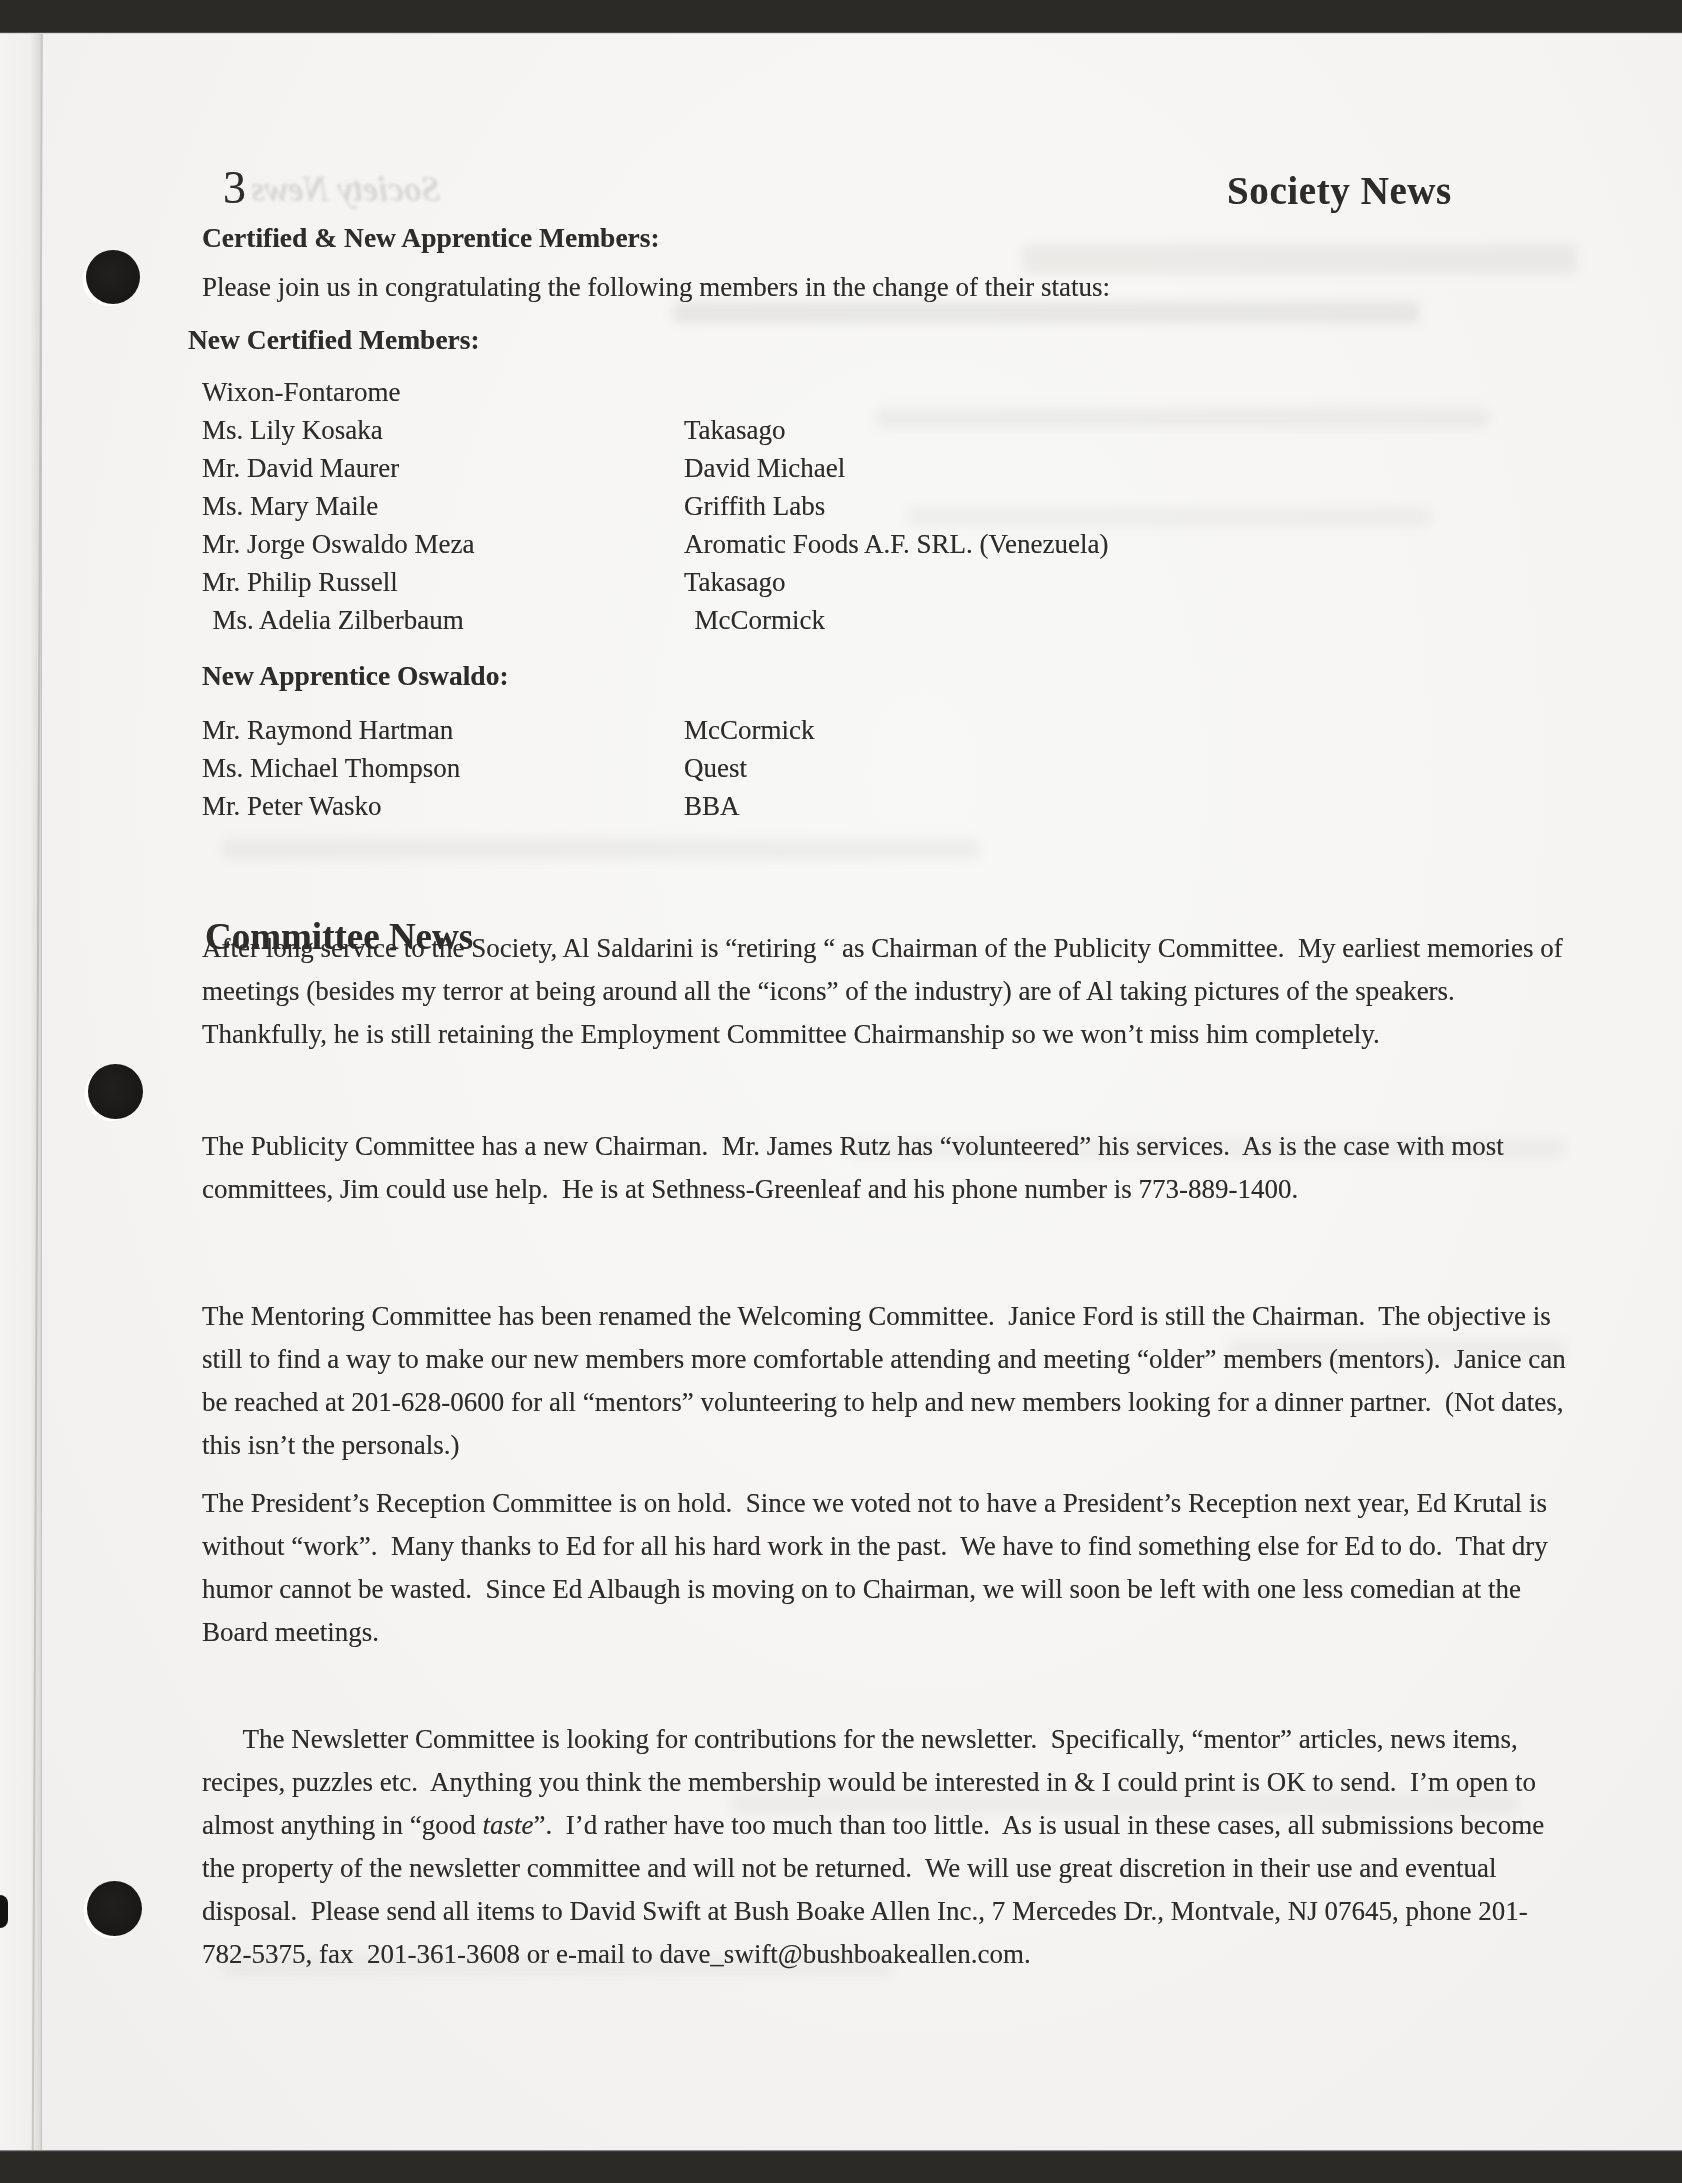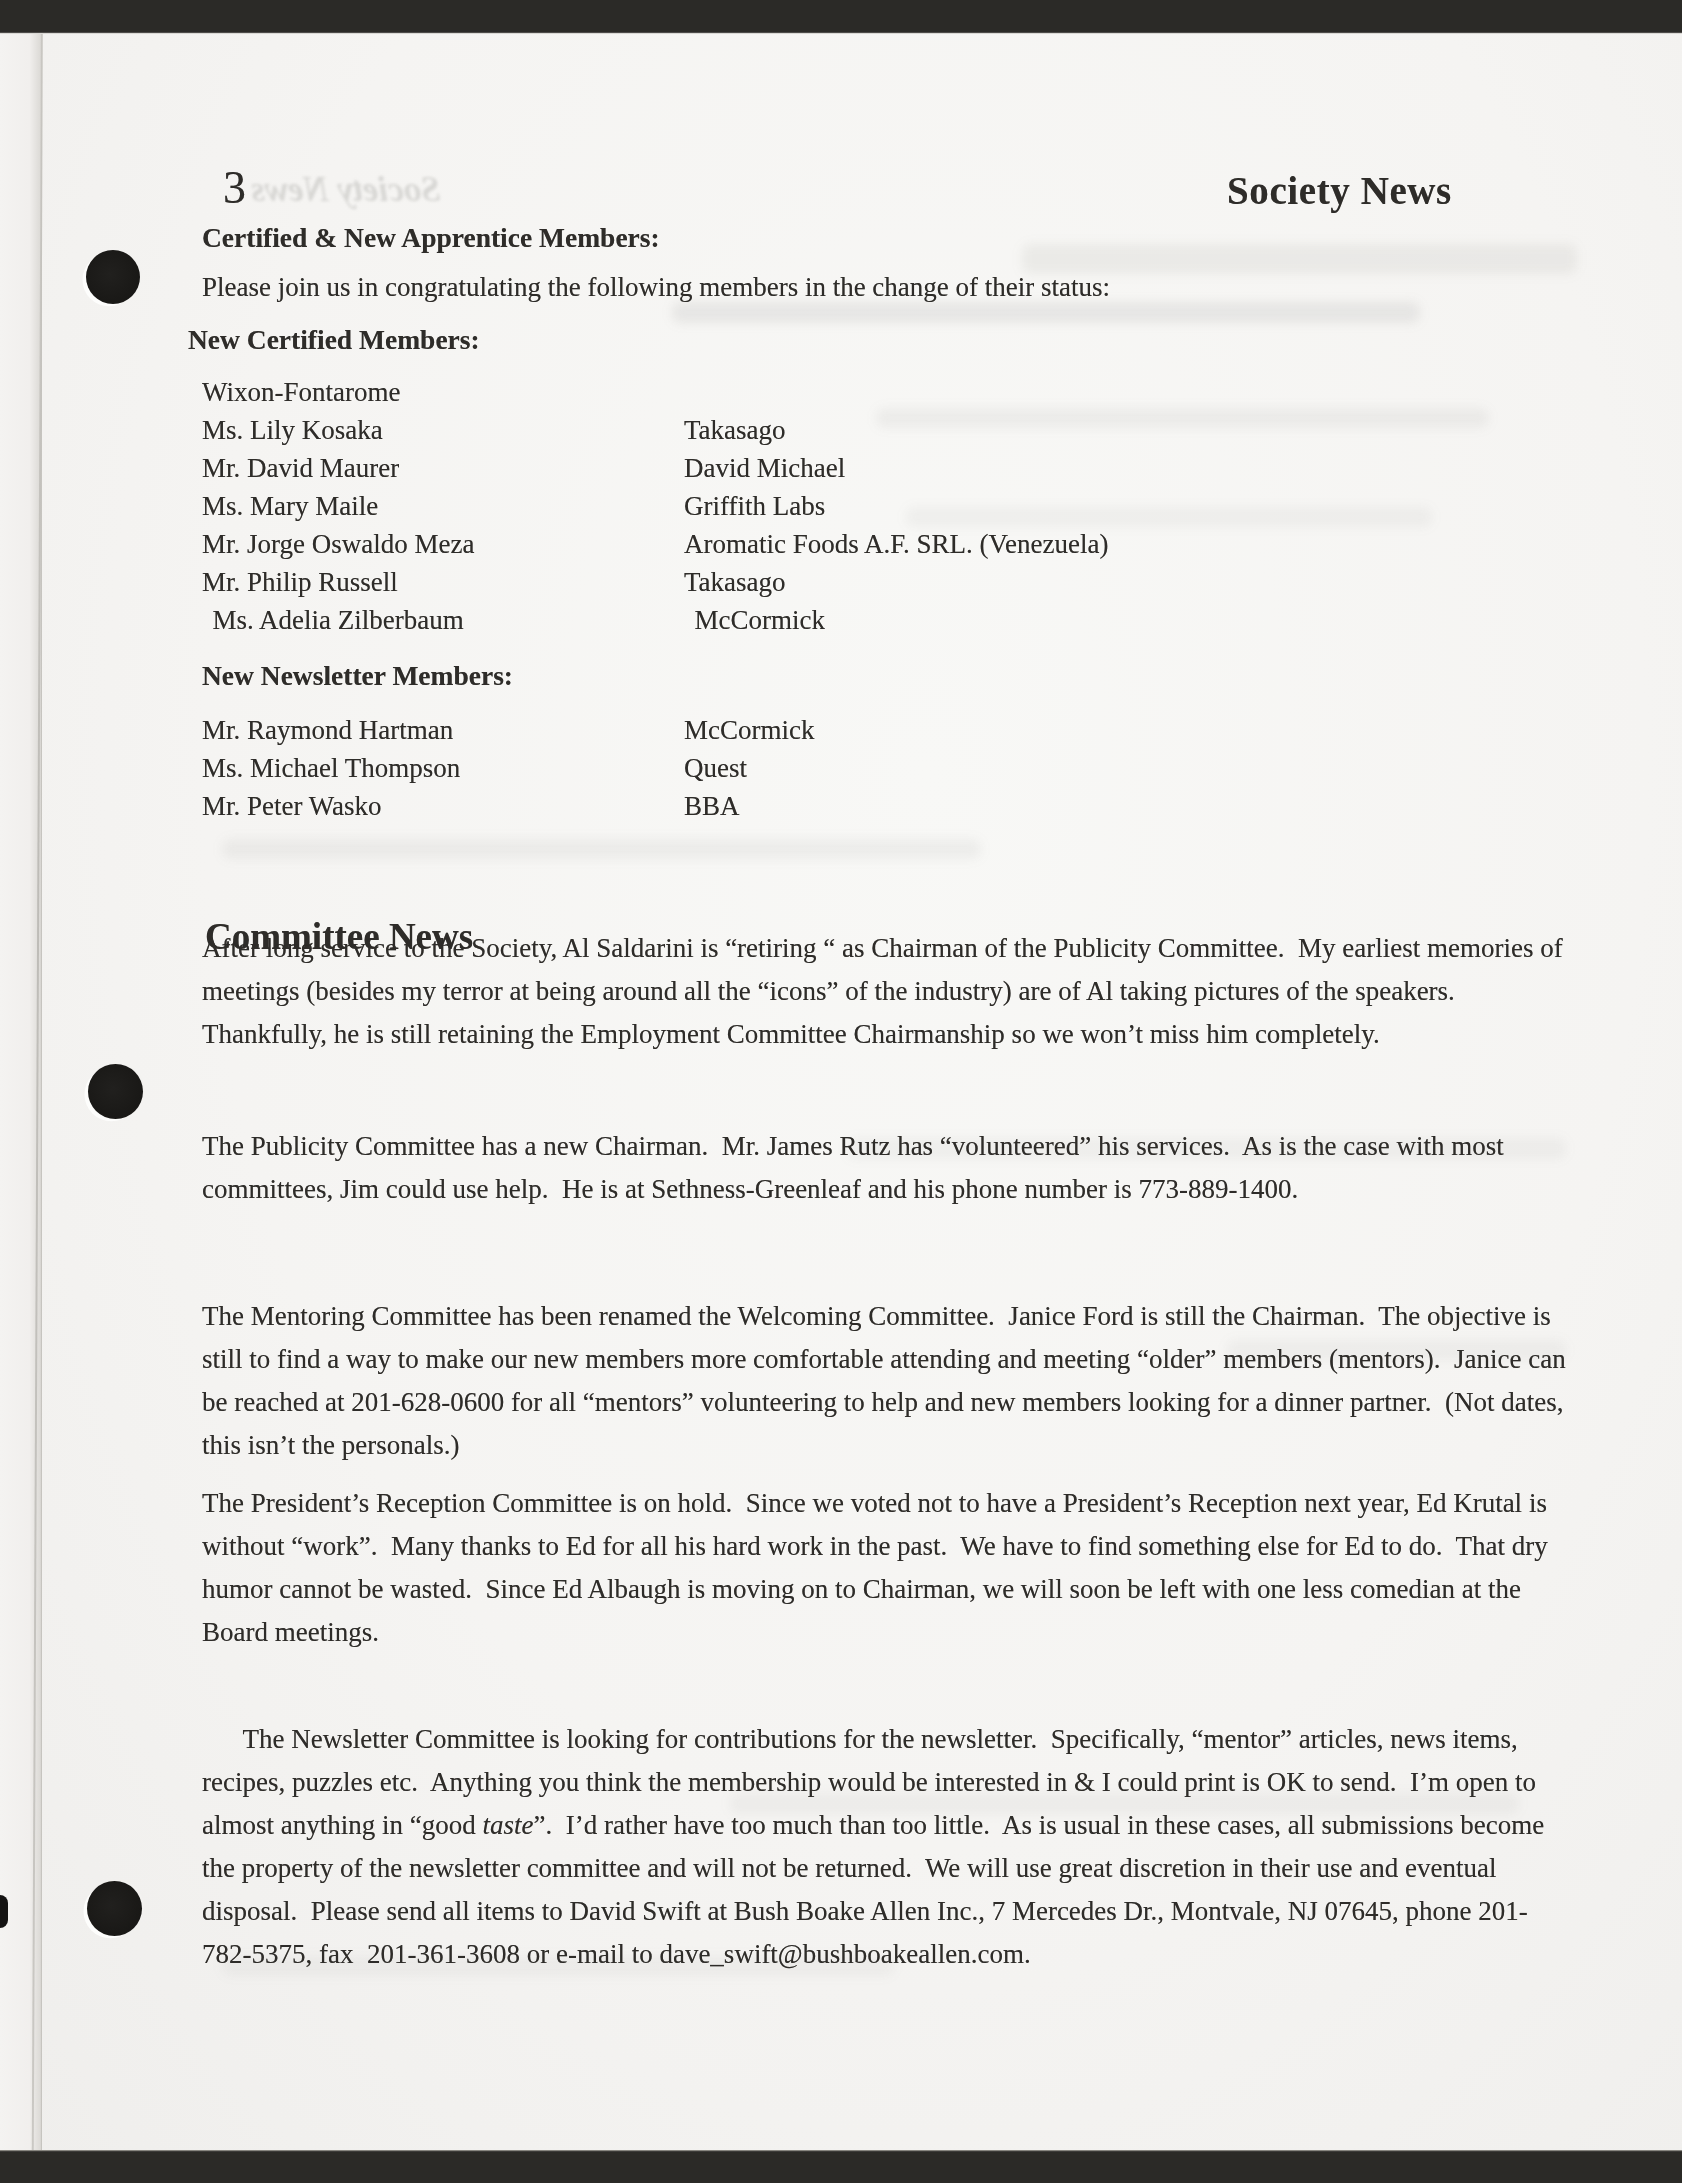--- a/index.html
+++ b/index.html
@@ -126,21 +126,21 @@
       <div class="member-row">
         <span class="name">Mr. Philip Russell</span>
         <span class="company">Takasago</span>
       </div>
       <div class="member-row indent">
         <span class="name">Ms. Adelia Zilberbaum</span>
         <span class="company">McCormick</span>
       </div>
     </div>
 
-    <div class="h-section ink" style="left:202px;top:626px;">New Newsletter Members:</div>
+    <div class="h-section ink" style="left:202px;top:626px;">New Apprentice Oswaldo:</div>
 
     <div class="member-table ink" style="left:202px;top:677px;">
       <div class="member-row">
         <span class="name">Mr. Raymond Hartman</span>
         <span class="company">McCormick</span>
       </div>
       <div class="member-row">
         <span class="name">Ms. Michael Thompson</span>
         <span class="company">Quest</span>
       </div>

